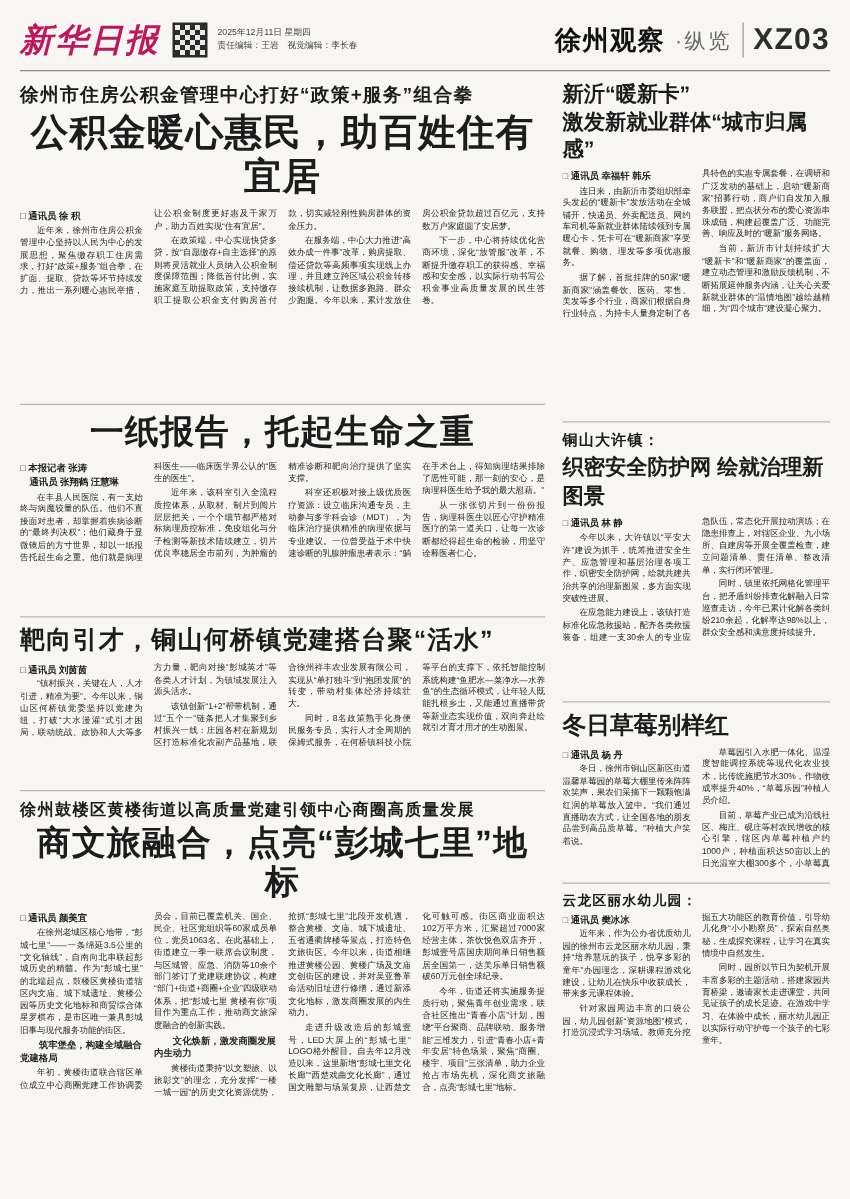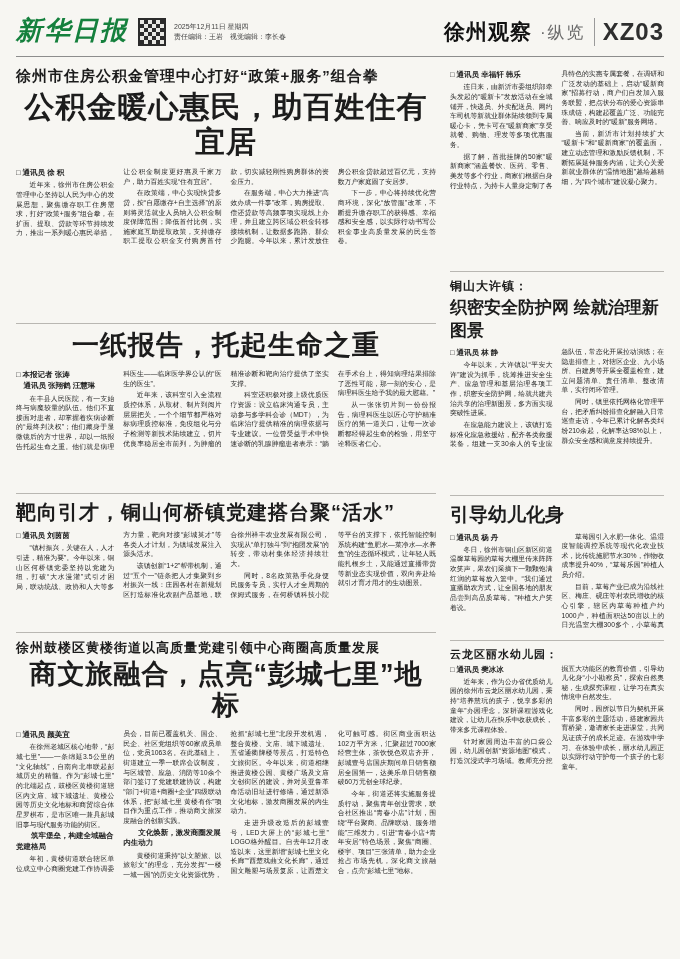--- a/index.html
+++ b/index.html
@@ -4,22 +4,22 @@
 <style>
   html,body{margin:0;padding:0;}
   body{
     width:680px;height:959px;overflow:hidden;
     background:#f7f6f2;color:#1c1c1c;
     font-family:"Liberation Sans","DejaVu Sans",sans-serif;
   }
   .page{position:relative;width:648px;height:935px;padding:12px 16px;}
   
   .header{display:flex;align-items:center;height:40px;border-bottom:1px solid #8d8d8d;padding-bottom:4px;}
-  .masthead{font-family:Liberation Mono, monospace;font-style:italic;font-weight:900;
-            font-size:26px;color:#15803d;letter-spacing:2px;line-height:1;}
+  .masthead{font-family:Liberation Sans, sans-serif;font-style:italic;font-weight:900;
+            font-size:26px;color:#be185d;letter-spacing:2px;line-height:1;}
   .qr{width:24px;height:24px;margin:0 8px 0 10px;
       background:repeating-conic-gradient(#2b2b2b 0% 25%,#e8e8e4 0% 50%) 0 0/8px 8px;border:2px solid #2b2b2b;}
   .dateblock{font-size:7px;color:#444;line-height:1.5;}
   .header-right{margin-left:auto;display:flex;align-items:center;gap:8px;}
   .section-title{font-size:21px;font-weight:900;color:#111;letter-spacing:1px;}
   .section-sub{font-size:17px;font-weight:400;color:#6b6b6b;letter-spacing:2px;}
   .vrule{width:1px;height:28px;background:#9a9a9a;}
   .pageno{font-size:24px;font-weight:700;color:#2e2e2e;letter-spacing:1px;}
   
   .main{display:flex;gap:14px;margin-top:8px;}
@@ -123,20 +123,22 @@
         </div>
 
       </div>
 
     </div>
 
     <div class="col-right">
 
       <div>
         <div class="headline-r2">
+          <div>新沂“暖新卡”</div>
+          <div>激发新就业群体“城市归属感”</div>
         </div>
         <div class="bodytext cols-2 h-r1">
           <p class="byline" style="text-indent:0">□ 通讯员 幸福轩 韩乐</p>
           <p>连日来，由新沂市委组织部牵头发起的“暖新卡”发放活动在全城铺开，快递员、外卖配送员、网约车司机等新就业群体陆续领到专属暖心卡，凭卡可在“暖新商家”享受就餐、购物、理发等多项优惠服务。</p>
           <p>据了解，首批挂牌的50家“暖新商家”涵盖餐饮、医药、零售、美发等多个行业，商家们根据自身行业特点，为持卡人量身定制了各具特色的实惠专属套餐，在调研和广泛发动的基础上，启动“暖新商家”招募行动，商户们自发加入服务联盟，把点状分布的爱心资源串珠成链，构建起覆盖广泛、功能完善、响应及时的“暖新”服务网络。</p>
           <p>当前，新沂市计划持续扩大“暖新卡”和“暖新商家”的覆盖面，建立动态管理和激励反馈机制，不断拓展延伸服务内涵，让关心关爱新就业群体的“温情地图”越绘越精细，为“四个城市”建设凝心聚力。</p>
         </div>
       </div>
 
       <div class="rule-h"></div>
@@ -148,21 +150,21 @@
           <p class="byline" style="text-indent:0">□ 通讯员 林 静</p>
           <p>今年以来，大许镇以“平安大许”建设为抓手，统筹推进安全生产、应急管理和基层治理各项工作，织密安全防护网，绘就共建共治共享的治理新图景，多方面实现突破性进展。</p>
           <p>在应急能力建设上，该镇打造标准化应急救援站，配齐各类救援装备，组建一支30余人的专业应急队伍，常态化开展拉动演练；在隐患排查上，对辖区企业、九小场所、自建房等开展全覆盖检查，建立问题清单、责任清单、整改清单，实行闭环管理。</p>
           <p>同时，镇里依托网格化管理平台，把矛盾纠纷排查化解融入日常巡查走访，今年已累计化解各类纠纷210余起，化解率达98%以上，群众安全感和满意度持续提升。</p>
         </div>
       </div>
 
       <div class="rule-h"></div>
 
       <div>
-        <div class="headline-r" style="font-size:19px">引导幼儿化身</div>
+        <div class="headline-r" style="font-size:19px">冬日草莓别样红</div>
         <div class="bodytext cols-2 h-r3">
           <p class="byline" style="text-indent:0">□ 通讯员 杨 丹</p>
           <p>冬日，徐州市铜山区新区街道温馨草莓园的草莓大棚里传来阵阵欢笑声，果农们采摘下一颗颗饱满红润的草莓放入篮中。“我们通过直播助农方式，让全国各地的朋友品尝到高品质草莓。”种植大户笑着说。</p>
           <p>草莓园引入水肥一体化、温湿度智能调控系统等现代化农业技术，比传统施肥节水30%，作物收成率提升40%，“草莓乐园”种植人员介绍。</p>
           <p>目前，草莓产业已成为沿线社区、梅庄、砚庄等村农民增收的核心引擎，辖区内草莓种植户约1000户，种植面积达50亩以上的日光温室大棚300多个，小草莓真正长成了带动共同富裕的“致富果”。</p>
         </div>
       </div>
 
       <div class="rule-h"></div>
 

